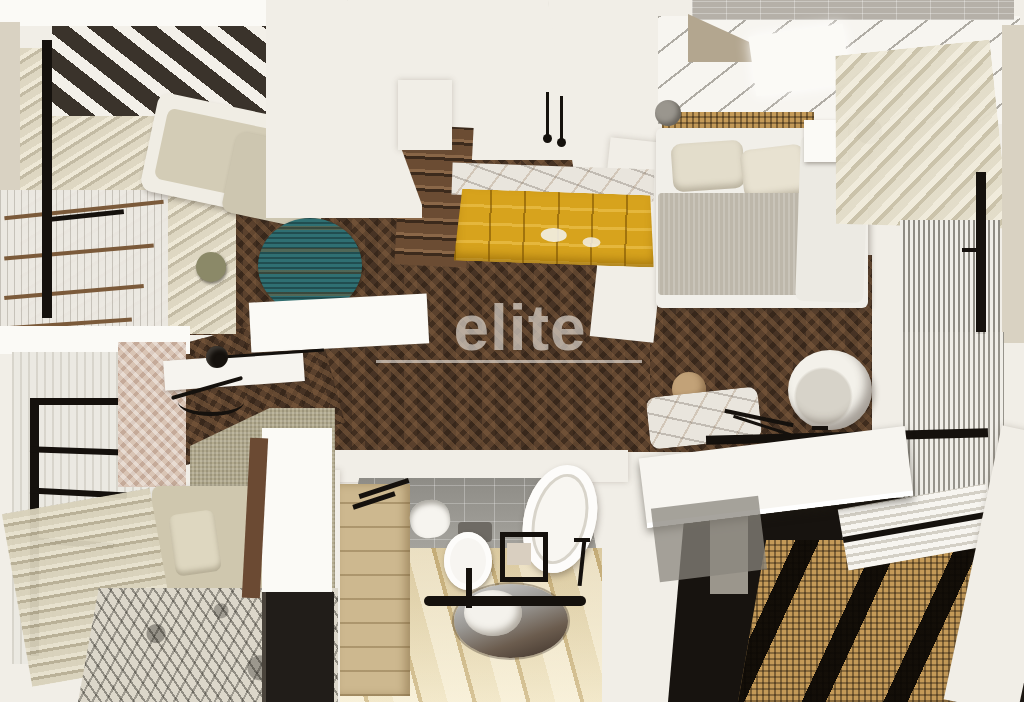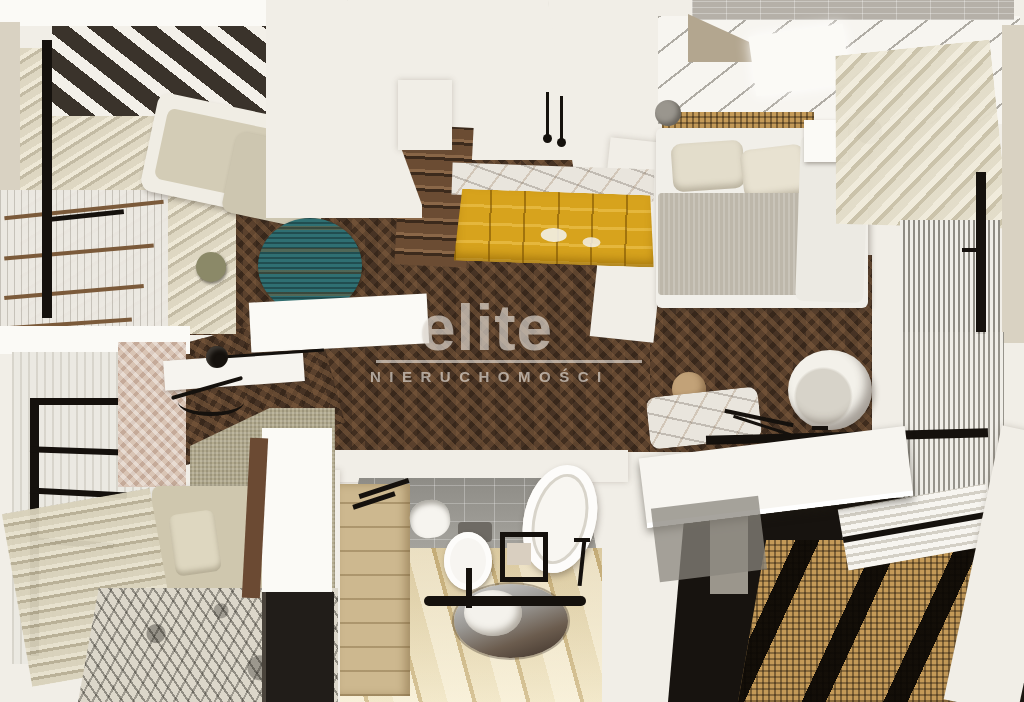--- a/index.html
+++ b/index.html
@@ -138,21 +138,21 @@
     background:linear-gradient(160deg,#d4d4d2 0%,#9a9894 40%,#6b5c4e 70%,#3c3028 100%);
     box-shadow:0 0 0 2px rgba(60,50,40,.35);
   }
   .tub{
     border-radius:50%;
     background:#f8f6f1;
     box-shadow:inset 0 0 0 9px #fdfcfa, inset 0 0 0 12px #d8d4ca, 2px 3px 6px rgba(60,50,40,.35);
   }
 
   
-  .wm-text{color:var(--watermark,rgba(237,233,226,.62));text-align:left;}
+  .wm-text{color:var(--watermark,rgba(237,233,226,.62));text-align:center;}
   #wm-brand{font-size:64px;font-weight:bold;letter-spacing:1px;line-height:1;
             text-shadow:0 1px 2px rgba(80,60,40,.25);}
   #wm-line{background:var(--watermark,rgba(237,233,226,.62));height:3px;}
   #wm-sub{font-size:15px;font-weight:bold;letter-spacing:8.5px;white-space:nowrap;}
 </style>
 </head>
 <body>
 
 <div id="stage">
 
@@ -286,15 +286,14 @@
   <div class="abs" style="left:172px;top:512px;width:46px;height:62px;background:#ded7c0;border-radius:8px;transform:rotate(-8deg);box-shadow:inset 0 -4px 5px rgba(120,110,85,.4);"></div>
   <div class="abs blinds-h" style="left:16px;top:500px;width:150px;height:175px;transform:rotate(-10deg);opacity:.95;"></div>
   <div class="abs botanical" style="left:78px;top:588px;width:260px;height:114px;clip-path:polygon(8% 0,100% 0,100% 100%,0 100%);"></div>
 
   <div class="abs wall-bright" style="left:262px;top:428px;width:70px;height:168px;"></div>
   <div class="abs" style="left:246px;top:438px;width:18px;height:160px;background:#6b4a33;transform:rotate(3deg);"></div>
   <div class="abs" style="left:262px;top:592px;width:72px;height:110px;background:#211d19;box-shadow:inset 4px 0 0 #4a443c;"></div>
 
   <div class="abs wm-text" id="wm-brand" style="left:420px;top:296px;width:200px;z-index:9;">elite</div>
   <div class="abs" id="wm-line" style="left:376px;top:360px;width:266px;z-index:9;"></div>
-  <div class="abs wm-text" id="wm-sub" style="left:370px;top:368px;width:280px;z-index:9;">NIERUCHOMOŚCI</div>
 
 </div>
 
 </body></html>

